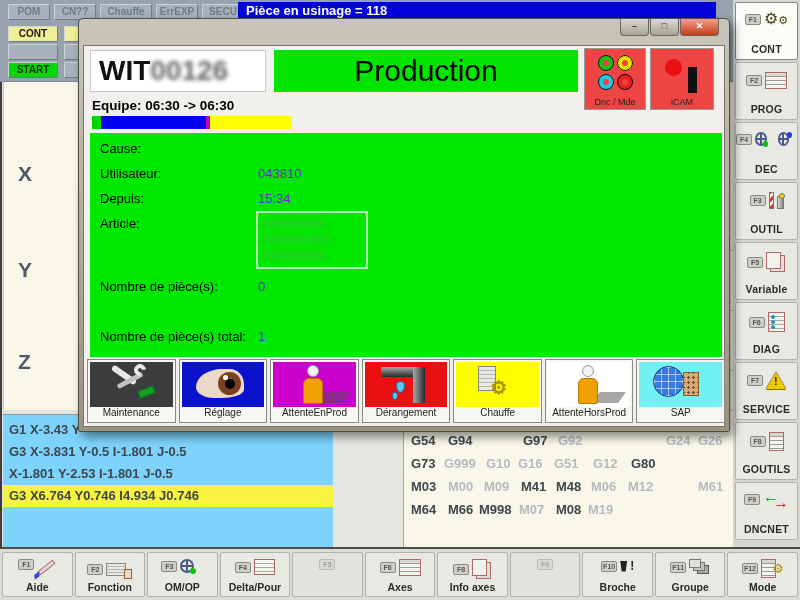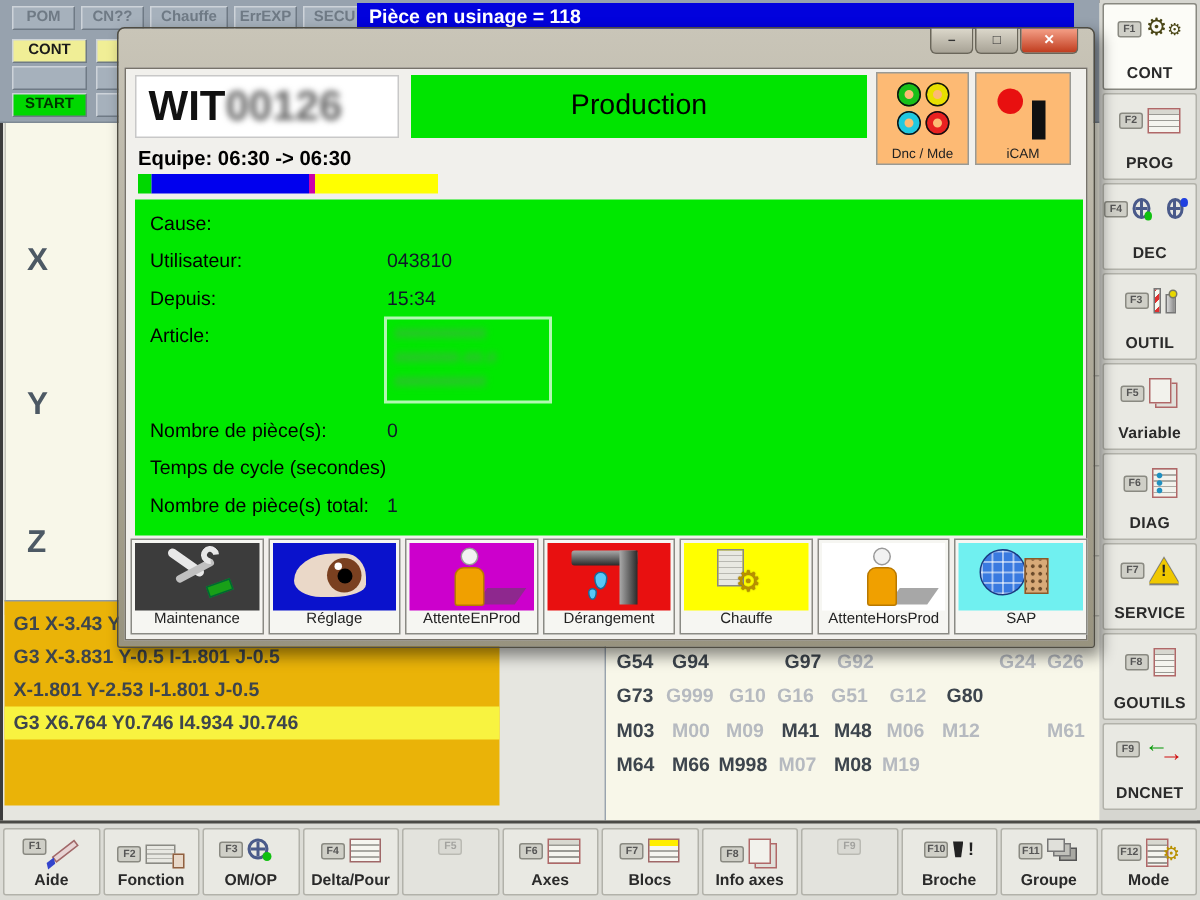--- a/index.html
+++ b/index.html
@@ -16,21 +16,21 @@
 .sbtn.green{background:#00d800;color:#003300}
 .banner{position:absolute;left:238px;top:2px;width:478px;height:18px;background:#0202dd;color:#fff;font-size:13px;font-weight:bold;line-height:18px;padding-left:8px}
 .chk{position:absolute;left:712px;top:46px;font-size:14px;font-weight:bold;color:#2a44c0;transform:rotate(-8deg)}
 .chk i{position:absolute;left:9px;top:-2px;width:6px;height:6px;border-radius:50%;background:#d02020}
 
 
 .left-panel{position:absolute;left:3px;top:82px;width:394px;height:328px;background:#f8f7e9;border-left:1px solid #c4c4ba}
 .axis{position:absolute;left:14px;font-size:21px;font-weight:bold;color:#4d5964}
 .right-area{position:absolute;left:403px;top:82px;width:330px;height:328px;background:#f8f7e9;border-left:1px solid #9aa4ae}
 .rline{position:absolute;left:0;width:100%;border-top:1px solid #c8c8be}
-.gcode{position:absolute;left:3px;top:400px;width:330px;height:137px;background:#eab308;border-top:1px solid #8f9aa5;padding-top:4px}
+.gcode{position:absolute;left:3px;top:414px;width:330px;height:137px;background:#7dd3fc;border-top:1px solid #8f9aa5;padding-top:4px}
 .gline{height:22px;line-height:22px;padding-left:6px;font-size:13px;font-weight:bold;color:#3d454d;white-space:nowrap;overflow:hidden}
 .gline.current{background:#f8f340}
 .gm-panel{position:absolute;left:403px;top:410px;width:330px;height:137px;background:#f8f7e9;border-left:1px solid #9aa4ae;border-top:1px solid #c8c8be}
 .gm-row{position:absolute;left:0;width:100%;height:20px}
 .gm{position:absolute;font-size:13px;font-weight:bold;color:#3d454d;white-space:nowrap}
 .gm.off{color:#b6bac0}
 
 
 .sidebar{position:absolute;left:733px;top:0;width:67px;height:547px;background:#d6d6d0;padding:2px}
 .side-item{height:58px;margin-bottom:2px;background:#e9e9e3;border:1px solid #b2b2aa;border-radius:2px;position:relative;text-align:center}
@@ -79,36 +79,36 @@
 
 
 .dialog{position:absolute;left:78px;top:18px;width:652px;height:414px;background:linear-gradient(#c9c5b8,#98937f);border:1px solid #4f4c42;border-radius:5px 5px 2px 2px;box-shadow:4px 5px 10px rgba(0,0,0,.45);padding:26px 4px 4px}
 .dlg-title{position:absolute;top:0;left:0;right:0;height:26px;line-height:24px;padding-left:10px;font-size:12px;color:#111}
 .win-btns{position:absolute;top:0;right:10px;display:flex;gap:1px}
 .win-btn{width:29px;height:17px;border:1px solid #6a665a;border-top:none;border-radius:0 0 4px 4px;background:linear-gradient(#dcd8cb,#a8a396);color:#333;font-size:9px;line-height:14px;text-align:center;font-weight:bold}
 .win-btn.close{width:39px;background:linear-gradient(#f0977e 10%,#c03c1e);color:#fff}
 .dlg-client{position:relative;width:100%;height:100%;background:#f1f0ec;border:1px solid #77736a}
 .wit-box{position:absolute;left:6px;top:4px;width:176px;height:42px;background:#fff;border:1px solid #c8c8c8;line-height:40px;padding-left:8px;font-size:28px;font-weight:600;color:#111}
 .wit-blur{color:#666;filter:blur(2.2px)}
-.prod-box{position:absolute;left:190px;top:4px;width:304px;height:42px;background:#00e400;text-align:center;line-height:42px;font-size:19px;color:#000}
-.hdr-btn{position:absolute;top:2px;width:62px;height:62px;background:#fdba74;border:1px solid #9a9a94;text-align:center}
+.prod-box{position:absolute;left:190px;top:4px;width:304px;height:42px;background:#00e400;text-align:center;line-height:42px;font-size:30px;color:#000}
+.hdr-btn{position:absolute;top:2px;width:62px;height:62px;background:#ef4444;border:1px solid #9a9a94;text-align:center}
 .hdr-btn .lbl{position:absolute;bottom:2px;width:100%;font-size:9px;color:#222}
 .hdr-btn.dnc{left:500px}
 .hdr-btn.icam{left:566px;width:64px}
 .knot{display:inline-grid;grid-template-columns:16px 16px;gap:3px;margin-top:6px}
 .k{width:16px;height:16px;border-radius:50%;border:5px solid;outline:1.5px solid #111;outline-offset:-1px}
 .k.g{border-color:#18c018}.k.y{border-color:#e8e000}.k.c{border-color:#20c8e0}.k.r{border-color:#e82020}
 .dotRed{position:absolute;left:14px;top:10px;width:17px;height:17px;border-radius:50%;background:#e81010}
 .barBlk{position:absolute;left:37px;top:18px;width:9px;height:26px;background:#111}
 .equipe{position:absolute;left:8px;top:52px;font-size:13.5px;font-weight:bold;color:#000}
 .pbar{position:absolute;left:8px;top:70px;height:13px;display:flex}
 .pseg{height:13px}
 .green-box{position:absolute;left:6px;top:87px;width:632px;height:224px;background:#00e800}
 .f-label{position:absolute;left:10px;font-size:13px;color:#000}
-.f-value{position:absolute;left:168px;font-size:13px;color:#0f172a}
+.f-value{position:absolute;left:168px;font-size:13px;color:#6d28d9}
 .article-blur{position:absolute;left:166px;top:78px;width:112px;height:58px;border:2px solid rgba(255,255,255,.7);padding:2px 5px}
 .article-blur .bl{display:block;font-size:11px;line-height:16px;color:#5d9a5d;filter:blur(2.4px);white-space:nowrap}
 .state-row{position:absolute;left:3px;bottom:3px;width:638px;height:64px;display:flex;gap:3px}
 .state-btn{flex:1;background:#f6f6f2;border:1px solid #8a8a84;padding:2px;display:flex;flex-direction:column}
 .state-icon{flex:1;position:relative;overflow:hidden}
 .state-lbl{height:13px;font-size:10px;text-align:center;color:#222}
 .bg-maint{background:#3c3c3c}.bg-reg{background:#0a12cc}.bg-attp{background:#cc00cc}.bg-der{background:#e81010}.bg-chauf{background:#ffff00}.bg-atth{background:#fff}.bg-sap{background:#70f0f0}
 .wrA{position:absolute;left:20px;top:10px;width:28px;height:6px;background:#e8e8e8;transform:rotate(35deg);border-radius:3px}
 .wrB{position:absolute;left:26px;top:16px;width:28px;height:5px;background:#c0c0c0;transform:rotate(-28deg);border-radius:3px}
 .wrRing{position:absolute;left:44px;top:2px;width:12px;height:12px;border:4px solid #e8e8e8;border-right-color:transparent;border-radius:50%;transform:rotate(40deg)}
@@ -319,27 +319,20 @@
     </div>
     <div class="bot-item">
       <div class="icons-row">
           <span class="fkey">F6</span>
           <span class="mini-doc"></span>
         </div>
       <div class="bot-label">Axes</div>
     </div>
     <div class="bot-item">
       <div class="icons-row">
-          <span class="fkey">F7</span>
-          <span class="tbl yellowtop"></span>
-        </div>
-      <div class="bot-label">Blocs</div>
-    </div>
-    <div class="bot-item">
-      <div class="icons-row">
           <span class="fkey">F8</span>
           <span class="docs2"></span>
         </div>
       <div class="bot-label">Info axes</div>
     </div>
     <div class="bot-item empty">
       <div class="icons-row">
           <span class="fkey">F9</span>
         </div>
     </div>
@@ -409,21 +402,20 @@
         <div class="f-label" style="top:58px">Depuis:</div>
         <div class="f-value" style="top:58px">15:34</div>
         <div class="f-label" style="top:83px">Article:</div>
         <div class="article-blur">
           <span class="bl">##########</span>
           <span class="bl">#######-##.#</span>
           <span class="bl">##########</span>
         </div>
         <div class="f-label" style="top:146px">Nombre de pièce(s):</div>
         <div class="f-value" style="top:146px">0</div>
-        <div class="f-label" style="top:171px">Temps de cycle (secondes)</div>
         <div class="f-label" style="top:196px">Nombre de pièce(s) total:</div>
         <div class="f-value" style="top:196px">1</div>
       </div>
 
       <div class="state-row">
         <div class="state-btn">
           <div class="state-icon bg-maint">
               <span class="wrA"></span>
               <span class="wrB"></span>
               <span class="wrRing"></span>

